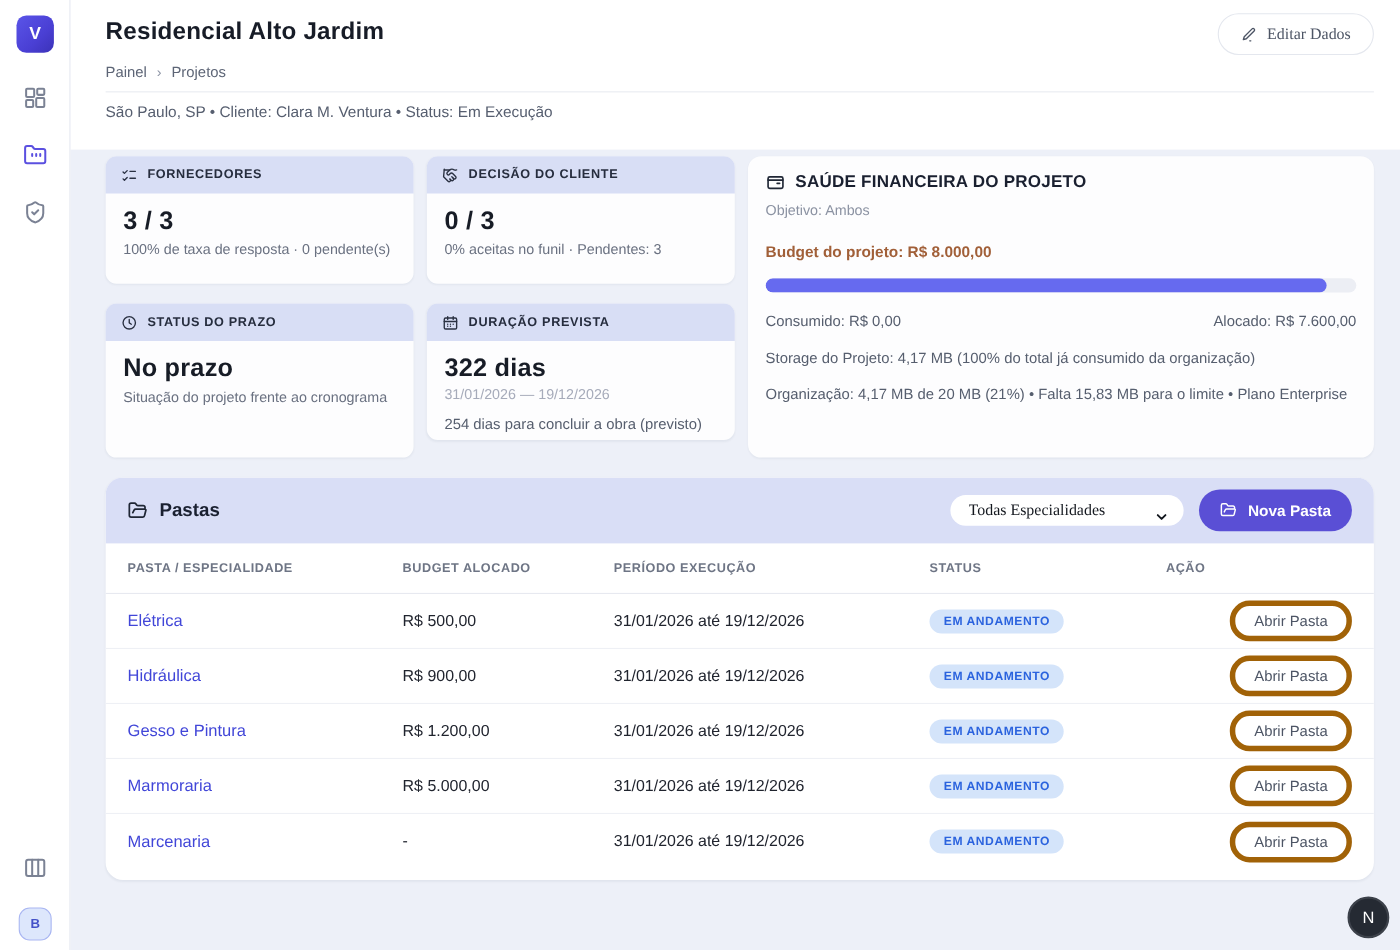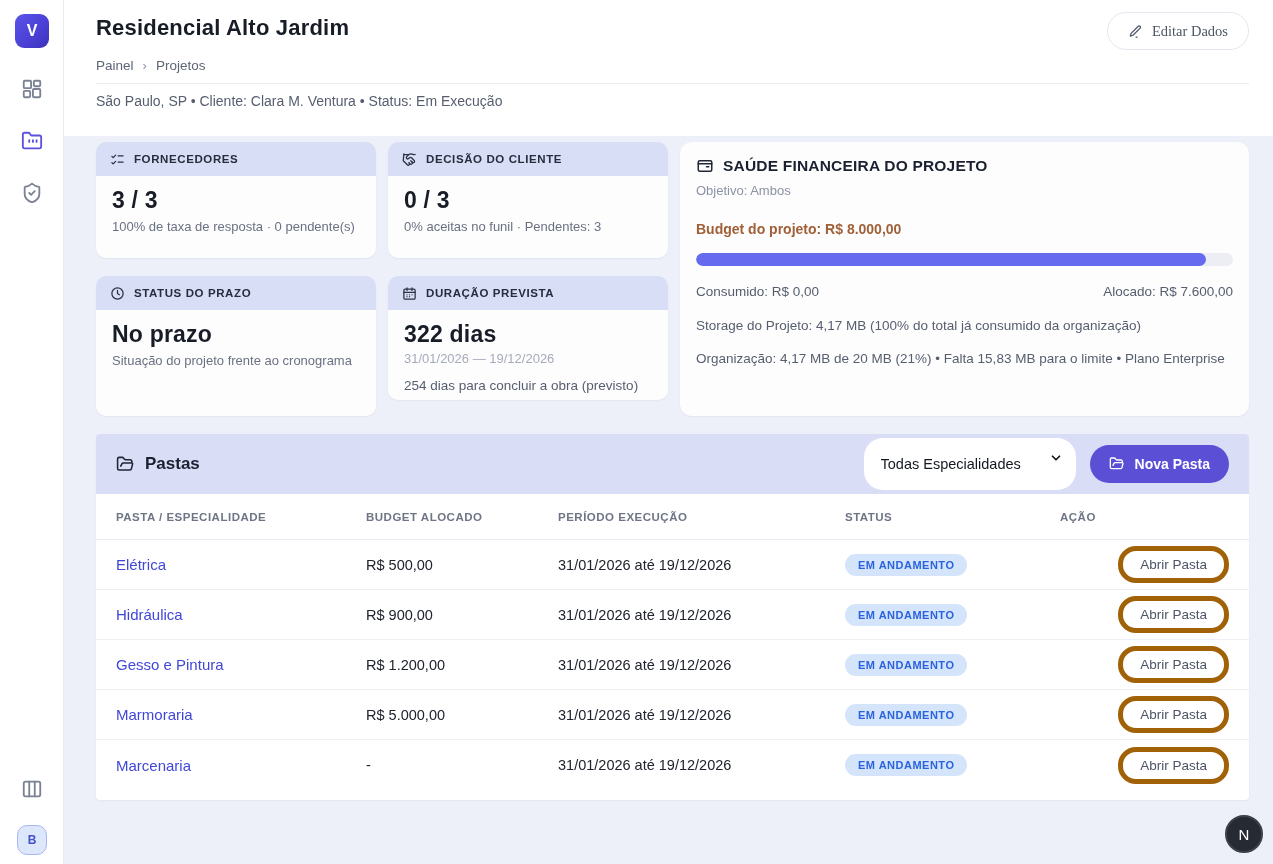--- a/index.html
+++ b/index.html
@@ -51,26 +51,26 @@
   .fin-title svg { width:18px; height:18px; color:#1f2635; }
   .fin-objective { margin-top:8px; font-size:13px; color:#8b92a2; }
   .fin-budget { margin-top:23px; font-size:14px; font-weight:700; color:#a15f38; }
   .fin-bar { margin-top:16px; height:13px; border-radius:7px; background:#eceef4; overflow:hidden; }
   .fin-bar-fill { height:100%; border-radius:7px; background:#666aef; }
   .fin-amounts { margin-top:18px; display:flex; justify-content:space-between; font-size:13.5px; color:#565e6e; }
   .fin-storage { margin-top:19px; font-size:13.5px; color:#565e6e; }
   .fin-org { margin-top:18px; font-size:13.5px; color:#565e6e; }
 
   
-  .folders { position:absolute; left:96px; top:434px; width:1153px; height:366px; border-radius:4px; background:#fff; box-shadow:0 1px 2px rgba(25,30,60,.05); overflow:hidden; }
+  .folders { position:absolute; left:96px; top:434px; width:1153px; height:366px; border-radius:16px; background:#fff; box-shadow:0 1px 2px rgba(25,30,60,.05); overflow:hidden; }
   .folders-head { height:60px; background:#d9def6; display:flex; align-items:center; padding:0 20px; gap:10px; }
   .folders-title { font-size:17px; font-weight:700; color:#1a2030; }
   .folders-head > svg { width:19px; height:19px; color:#1f2635; flex:none; }
   .folders-controls { margin-left:auto; display:flex; align-items:center; gap:14px; }
-  .select-wrap { position:relative; width:212px; height:52px; }
+  .select-wrap { position:relative; width:212px; height:28px;font-family:Liberation Serif, serif; }
   .select-wrap select { appearance:none; -webkit-appearance:none; width:100%; height:100%; border:none; border-radius:19px; background:#fff;
                         padding:0 36px 0 17px; font-size:14.5px; color:#14181f; font-family:inherit; cursor:pointer; }
   .select-wrap .chev { position:absolute; right:13px; top:13px; width:14px; height:14px; color:#14181f; pointer-events:none; }
   .new-folder-btn { height:38px; padding:0 19px; border:none; border-radius:19px; background:#5a4fd5; color:#fff; font-size:14px; font-weight:700;
                     display:flex; align-items:center; gap:10px; cursor:pointer; font-family:inherit; }
   .new-folder-btn svg { width:16px; height:16px; }
 
   .tbl-head { display:grid; grid-template-columns:250px 192px 287px 215px 1fr; align-items:center; height:46px; padding:0 20px;
               font-size:11.5px; font-weight:700; letter-spacing:.5px; color:#6e7585; border-bottom:1px solid #e7e9f0; }
   .tbl-row { display:grid; grid-template-columns:250px 192px 287px 215px 1fr; align-items:center; height:50px; padding:0 20px; border-bottom:1px solid #eef0f5; }

